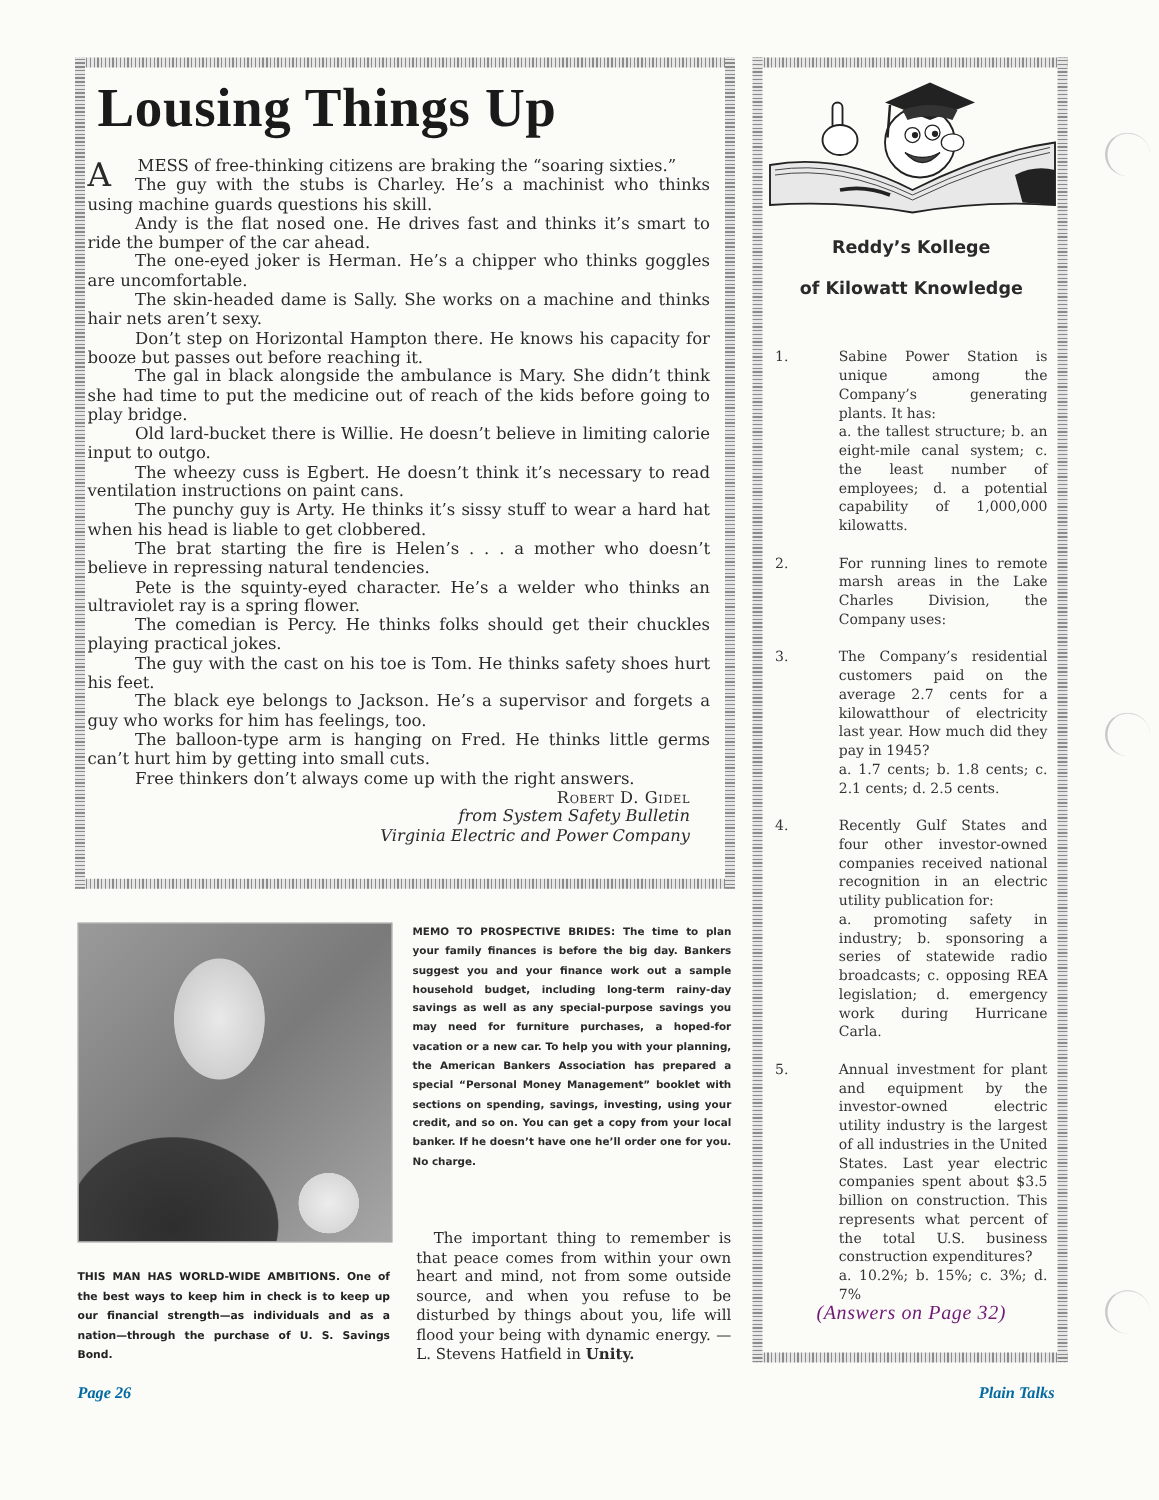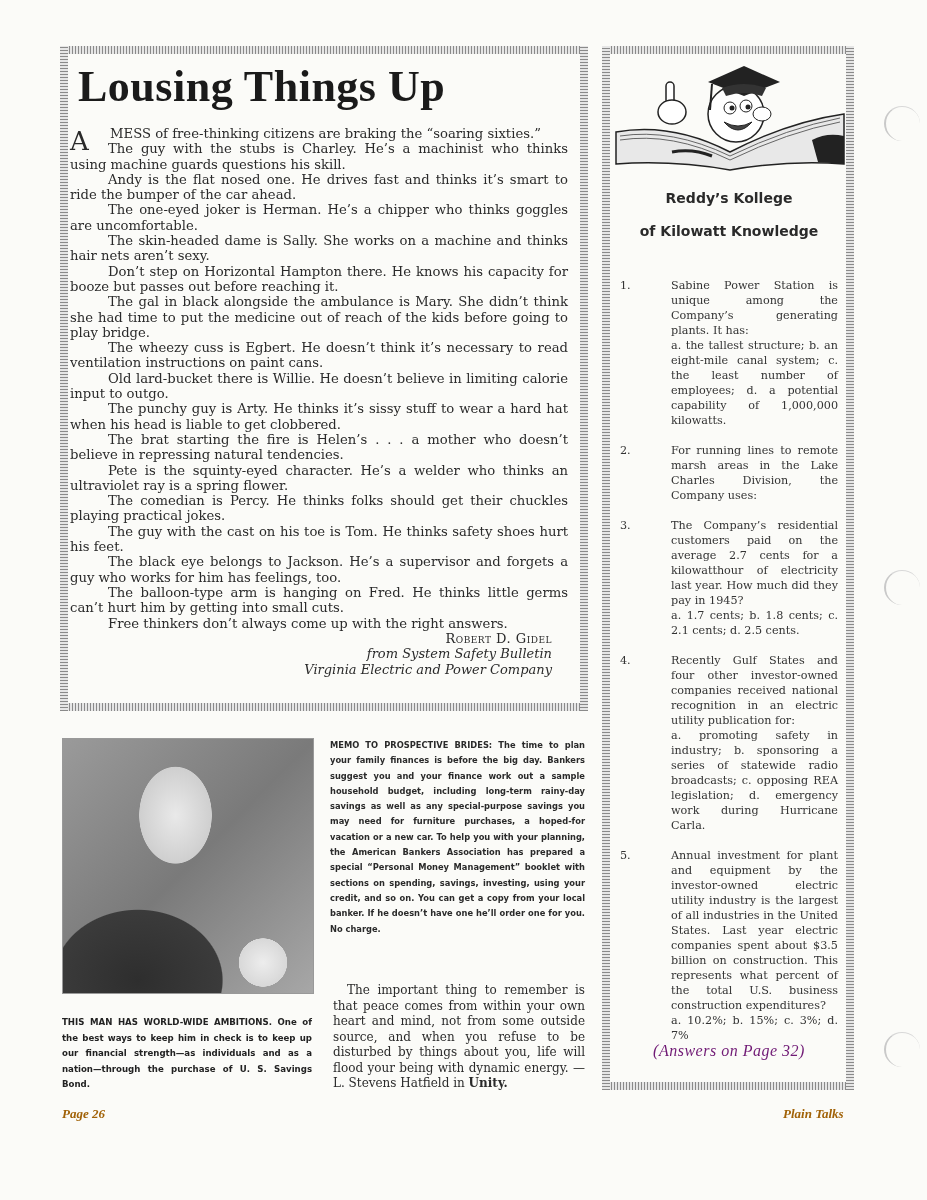--- a/index.html
+++ b/index.html
@@ -82,21 +82,21 @@
   }
   .q { display:flex; margin-bottom:15px; }
   .q .num { width:20px; flex:none; }
   .q .txt { flex:1; text-align:justify;margin-left:31px; }
   #answers-note {
     position:absolute; left:0; top:990px; width:234px; text-align:center;
     font-family:"Liberation Serif", serif; font-style:italic; font-size:16px; color:#701a75; letter-spacing:0.5px;
   }
   .footer {
     position:absolute; top:1106px; font-family:"Liberation Serif", serif;
-    font-style:italic; font-weight:bold; font-size:13px; color:#a16207;
+    font-style:italic; font-weight:bold; font-size:13px; color:#0369a1;
   }
   .hole {
     position:absolute; width:34px; height:34px; border-radius:50%;
     border-left:2px solid #c9c9c9; border-top:1px solid #d8d8d8;
   }
 </style>
 </head>
 <body>
 
 <div class="hatch-h" style="left:60px;top:46px;width:528px;"></div>
@@ -110,22 +110,22 @@
     <p class="first">
       <span class="dropcap">A</span>
       <span class="rest">MESS of free-thinking citizens are braking the “soaring sixties.”</span>
     </p>
     <p>The guy with the stubs is Charley. He’s a machinist who thinks using machine guards questions his skill.</p>
     <p>Andy is the flat nosed one. He drives fast and thinks it’s smart to ride the bumper of the car ahead.</p>
     <p>The one-eyed joker is Herman. He’s a chipper who thinks goggles are uncomfortable.</p>
     <p>The skin-headed dame is Sally. She works on a machine and thinks hair nets aren’t sexy.</p>
     <p>Don’t step on Horizontal Hampton there. He knows his capacity for booze but passes out before reaching it.</p>
     <p>The gal in black alongside the ambulance is Mary. She didn’t think she had time to put the medicine out of reach of the kids before going to play bridge.</p>
+    <p>Old lard-bucket there is Willie. He doesn’t believe in limiting calorie input to outgo.</p>
     <p>The wheezy cuss is Egbert. He doesn’t think it’s necessary to read ventilation instructions on paint cans.</p>
-    <p>Old lard-bucket there is Willie. He doesn’t believe in limiting calorie input to outgo.</p>
     <p>The punchy guy is Arty. He thinks it’s sissy stuff to wear a hard hat when his head is liable to get clobbered.</p>
     <p>The brat starting the fire is Helen’s . . . a mother who doesn’t believe in repressing natural tendencies.</p>
     <p>Pete is the squinty-eyed character. He’s a welder who thinks an ultraviolet ray is a spring flower.</p>
     <p>The comedian is Percy. He thinks folks should get their chuckles playing practical jokes.</p>
     <p>The guy with the cast on his toe is Tom. He thinks safety shoes hurt his feet.</p>
     <p>The black eye belongs to Jackson. He’s a supervisor and forgets a guy who works for him has feelings, too.</p>
     <p>The balloon-type arm is hanging on Fred. He thinks little germs can’t hurt him by getting into small cuts.</p>
     <p>Free thinkers don’t always come up with the right answers.</p>
     <div class="byline">
       <div class="name">Robert D. Gidel</div>

